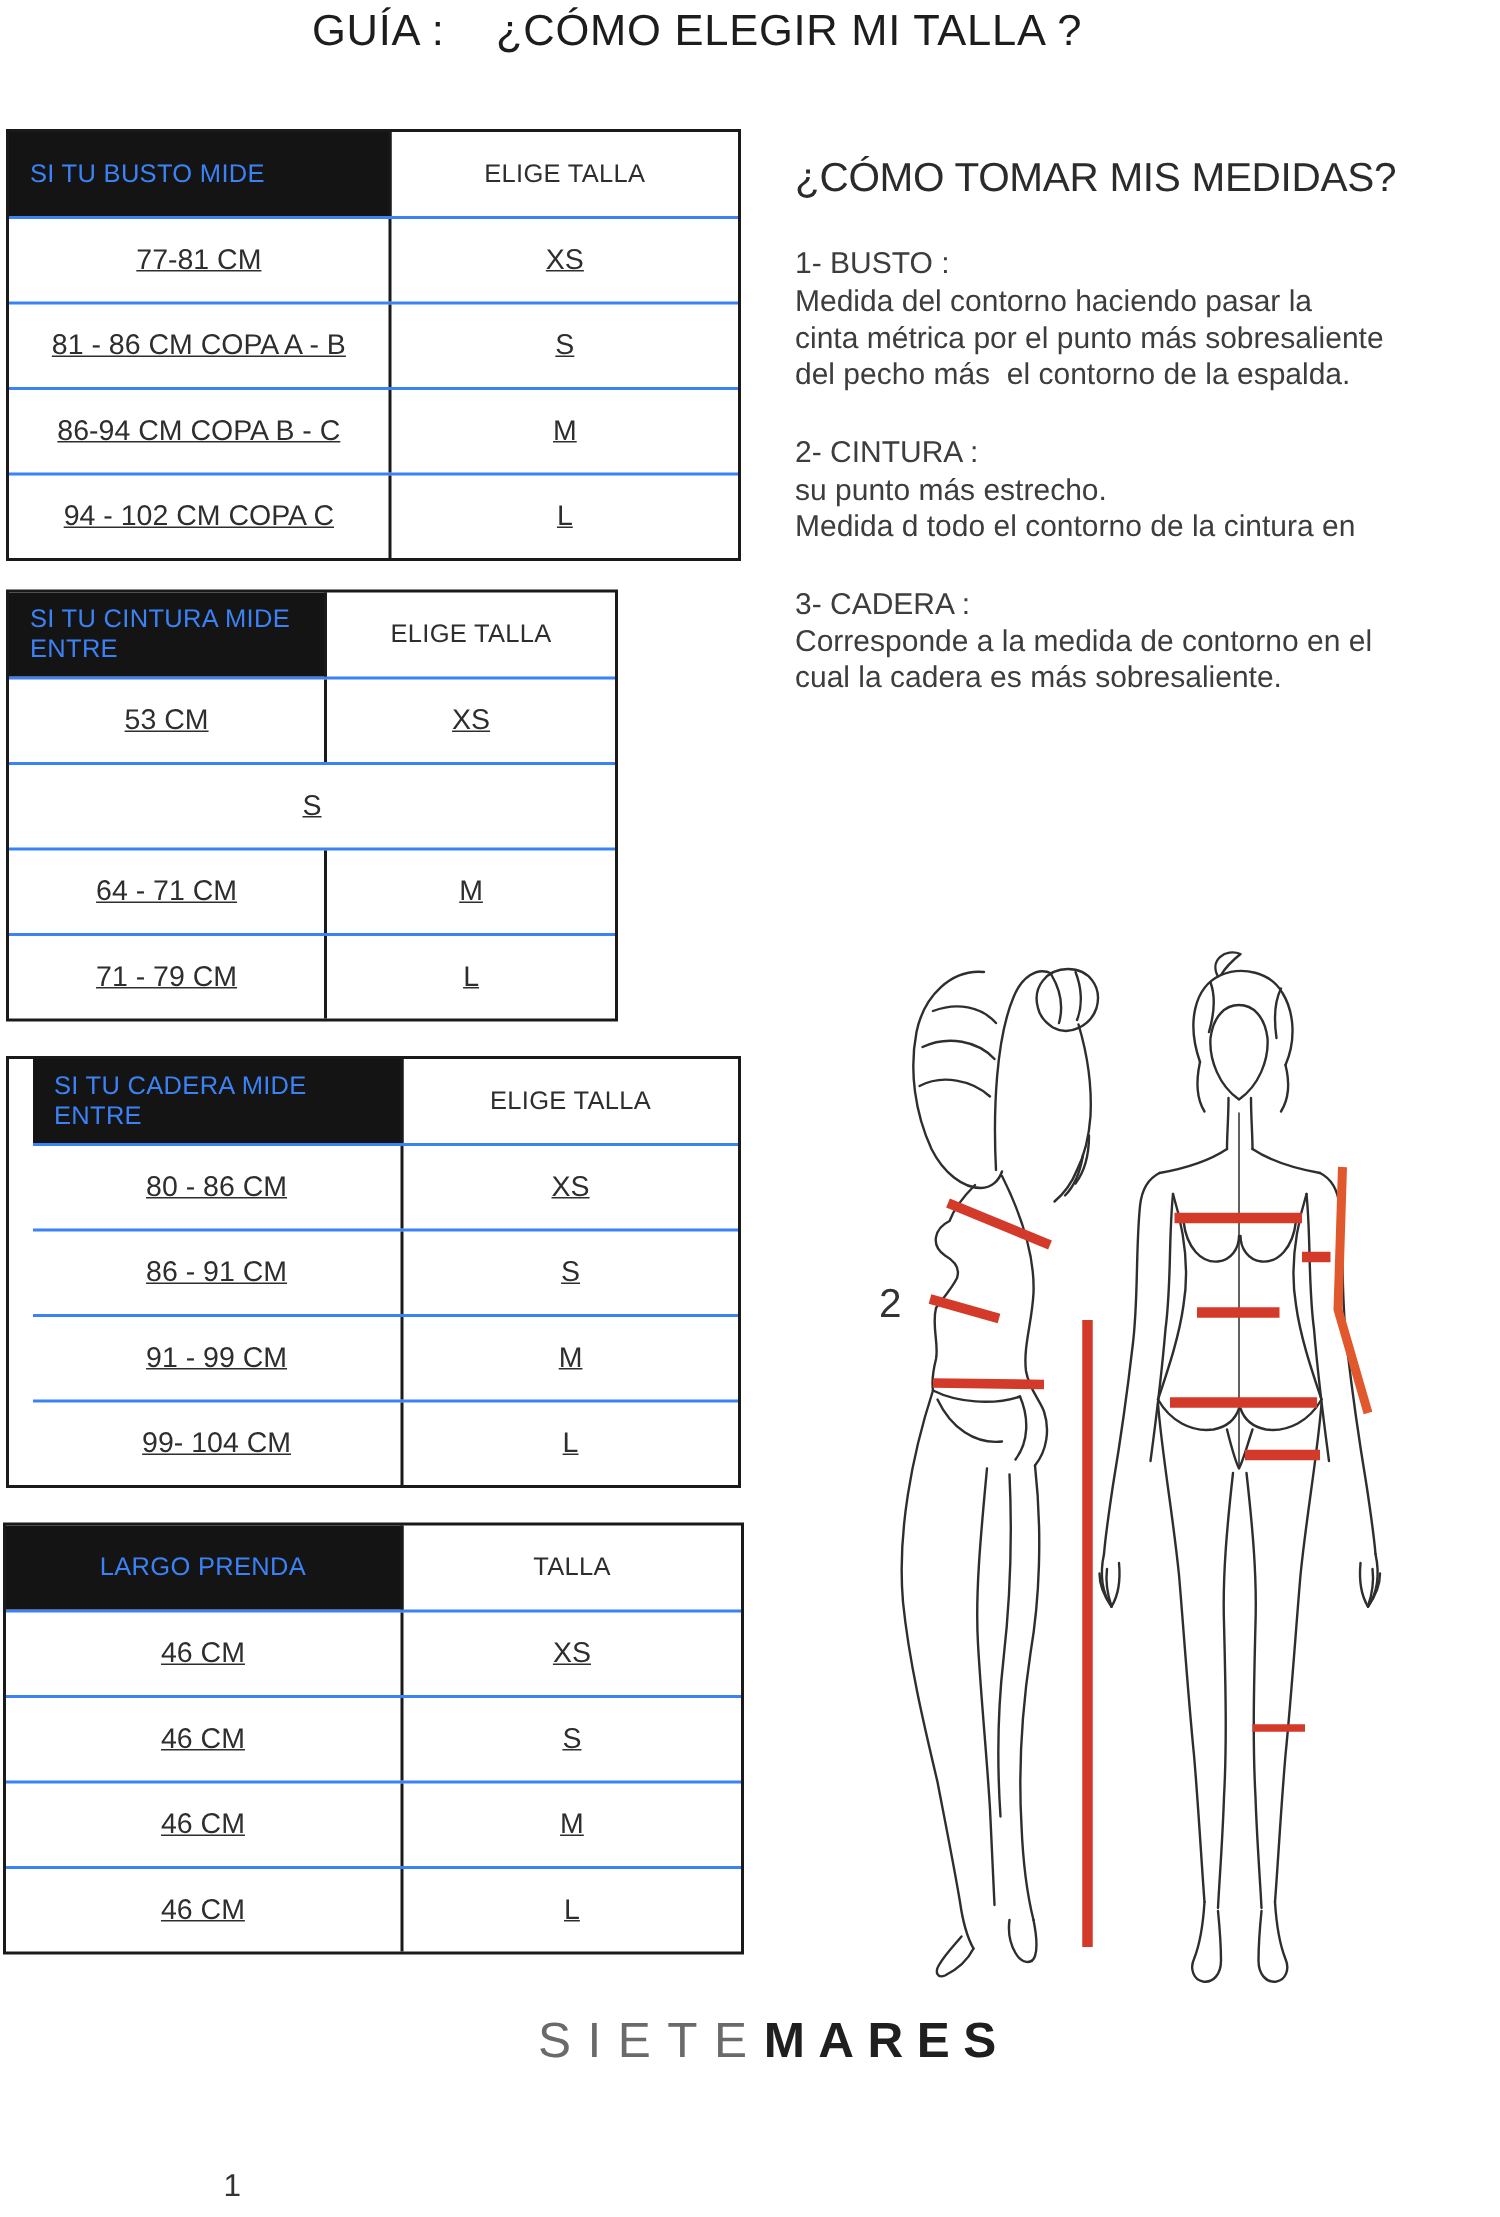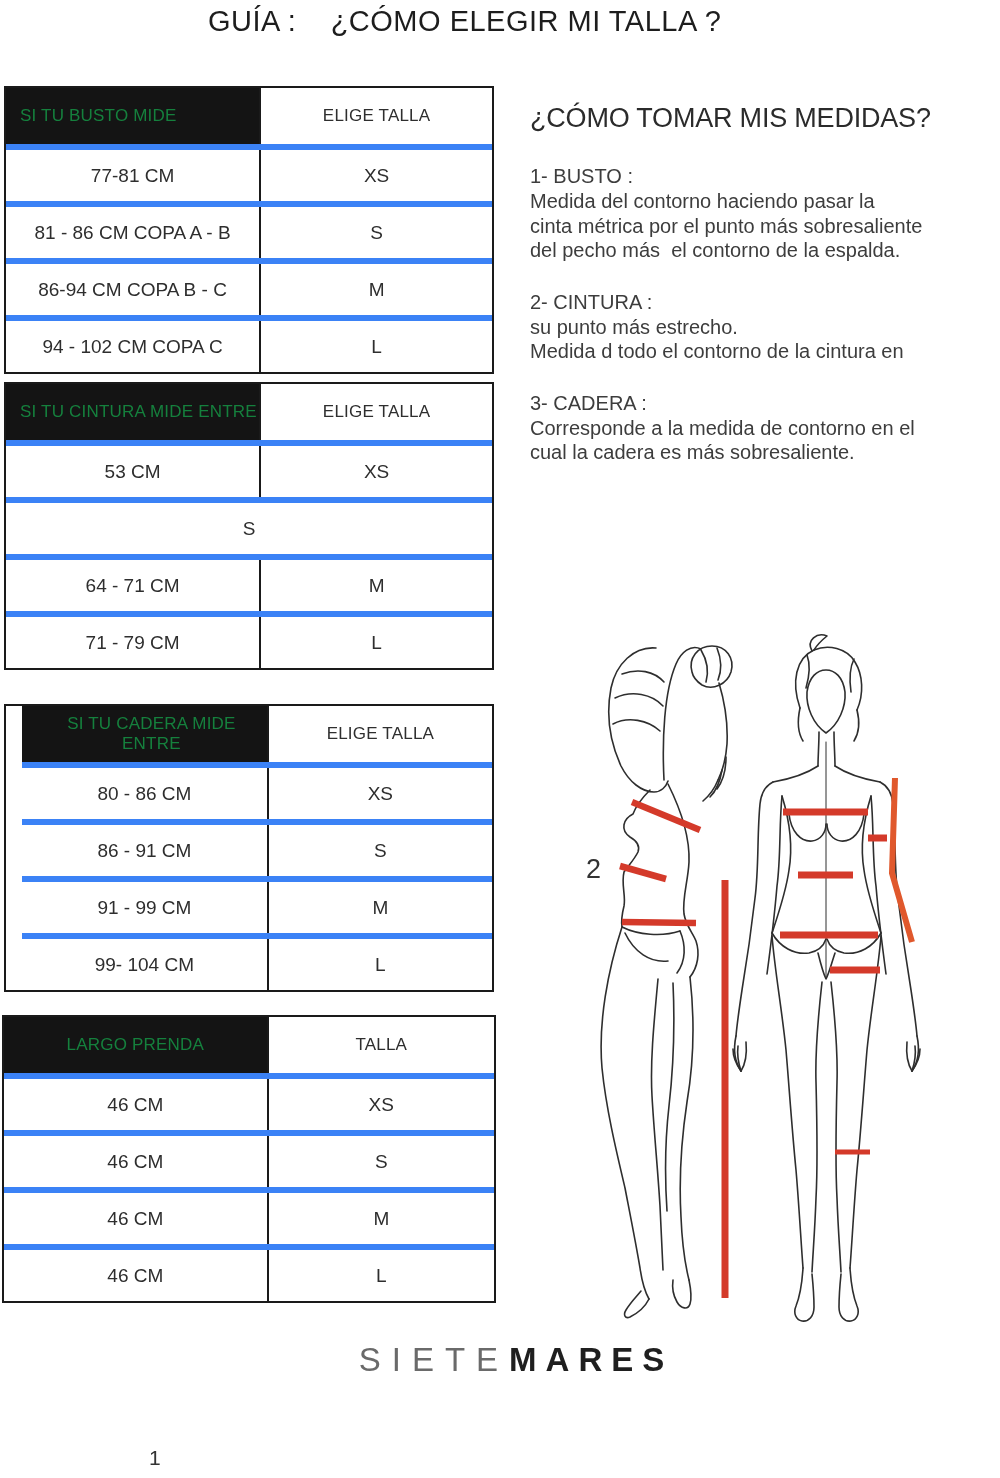--- a/index.html
+++ b/index.html
@@ -19,37 +19,37 @@
     color: #1d1d1d; margin: 0; white-space: pre;
   }
 
   
   .size-table {
     position: absolute;
     border: 2px solid #1a1a1a;
     background: #fff;
   }
   .t1 { left: 4px; top: 86px;  width: 490px; }
-  .t2 { left: 4px; top: 382px; width: 490px; }
+  .t2 { left: 4px; top: 393px; width: 408px; }
   .t3 { left: 4px; top: 704px; width: 490px; padding-left: 16px; }
   .t4 { left: 2px; top: 1015px; width: 494px; }
 
   .tr { display: flex; height: 57px; }
-  .tr + .tr { border-top: 6px solid #3b82f6; }
+  .tr + .tr { border-top: 2px solid #3b82f6; text-decoration: underline; }
   .tr.header { height: 56px; }
 
   .cell { display: flex; align-items: center; justify-content: center; }
   .c1 { width: 52.5%; border-right: 2px solid #1a1a1a; }
   .t4 .c1 { width: 54%; }
   .c2 { flex: 1; border-radius: 21px; }
 
   .header .c1 {
-    background: #141414; color: #15803d;
+    background: #141414; color: #3b82f6;
     justify-content: flex-start; padding-left: 14px;
-    font-size: 17px; letter-spacing: 0.2px; text-align: center;
+    font-size: 17px; letter-spacing: 0.2px;
   }
   .t4 .header .c1 { justify-content: center; padding-left: 0; }
   .header .c2 { font-size: 17px; color: #2e2e2e; letter-spacing: 0.2px; }
   .td { font-size: 19px; color: #2e2e2e; }
 
   
   .measures-heading {
     position: absolute; left: 530px; top: 103px;
     font-size: 27px; font-weight: 400; letter-spacing: -0.2px;
     color: #2b2b2b; margin: 0; white-space: pre;

